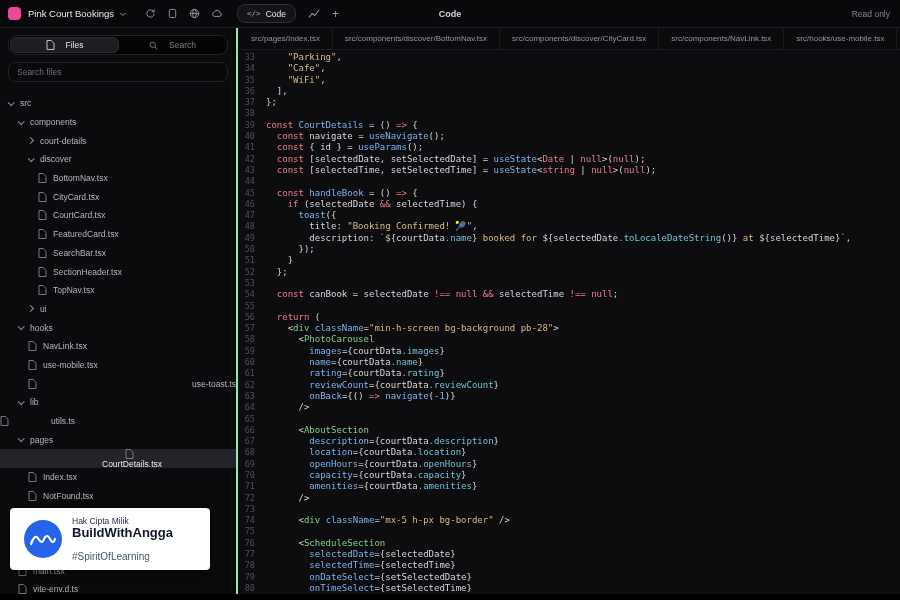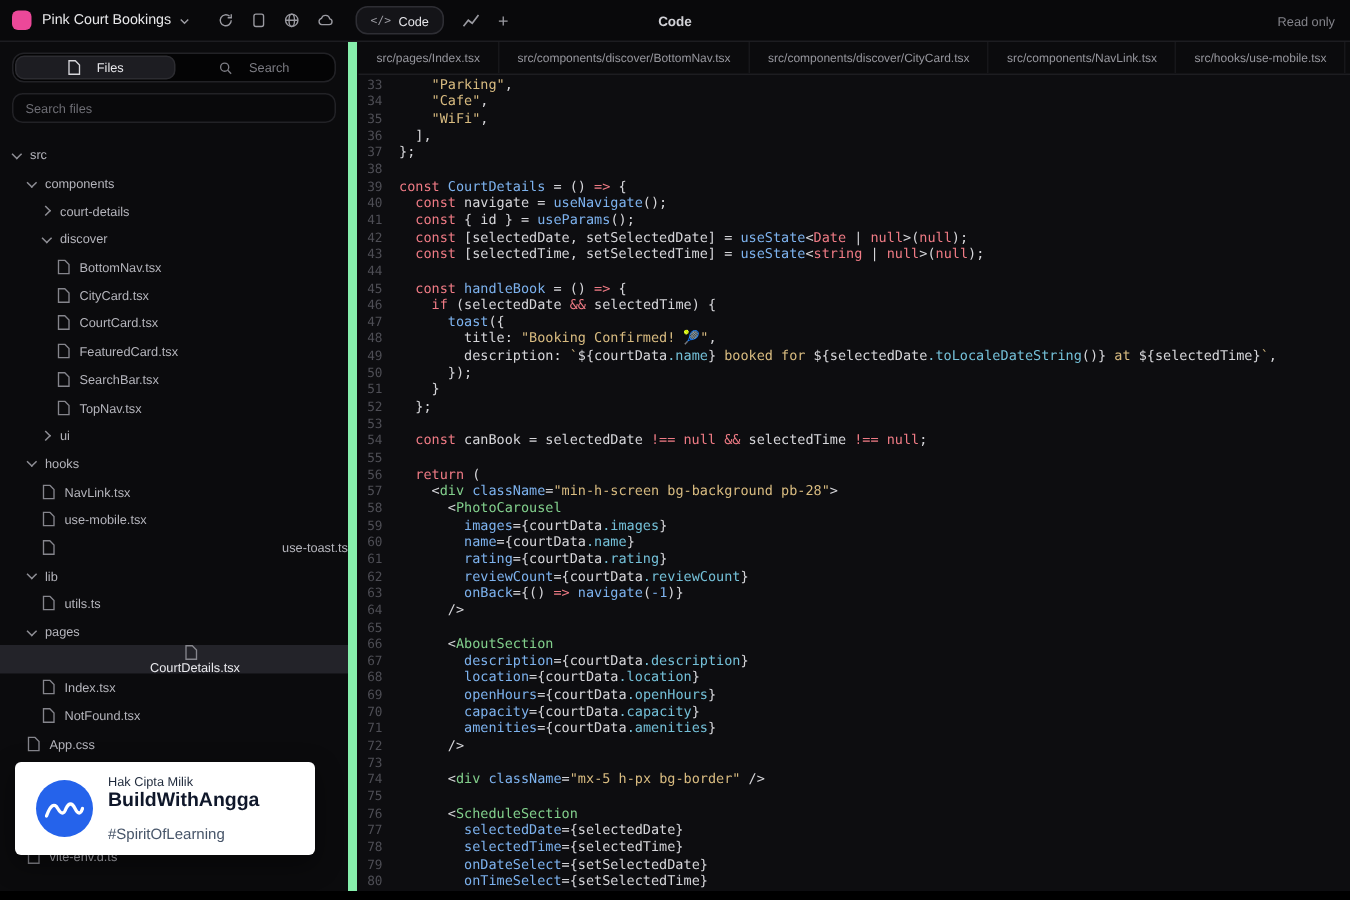--- a/index.html
+++ b/index.html
@@ -9,21 +9,21 @@
   .logo{width:13px;height:13px;border-radius:4px;background:#ec4899;margin-left:8px;flex:none;}
   .proj{color:#e8e8ea;font-size:9.5px;font-weight:500;margin-left:7px;white-space:nowrap;}
   .tb-ic{flex:none;margin-left:11px;display:flex;align-items:center;}
   .tb-ic svg{display:block;}
   .code-pill{margin-left:14px;display:flex;align-items:center;gap:5px;height:17px;padding:0 9px;border:1px solid #2e2e34;border-radius:8px;background:#141418;color:#e6e6ea;font-size:8.5px;font-weight:500;cursor:pointer;}
   .code-pill .pill-ic{color:#9a9aa1;font-size:7.5px;font-family:"DejaVu Sans Mono",monospace;}
   .plusbtn{color:#9a9aa1;font-size:12px;margin-left:12px;cursor:pointer;line-height:1;}
   .center-title{position:absolute;left:50%;transform:translateX(-50%);color:#d2d2d7;font-size:9px;font-weight:600;}
   .readonly{margin-left:auto;margin-right:10px;color:#84848b;font-size:8.5px;}
   
-  .sidebar{position:absolute;top:28px;left:0;width:238px;bottom:0;background:#0b0b0d;border-right:6px solid #86efac;box-sizing:border-box;}
+  .sidebar{position:absolute;top:28px;left:0;width:238px;bottom:0;background:#0b0b0d;border-right:2px solid #86efac;box-sizing:border-box;}
   .seg{position:absolute;top:7px;left:8px;right:8px;height:20px;background:#040405;border:1px solid #222226;border-radius:8px;display:flex;padding:1px;box-sizing:border-box;}
   .seg-btn{flex:1;display:flex;align-items:center;justify-content:center;gap:5px;font-size:8.5px;color:#7d7d84;border-radius:6px;cursor:pointer;}
   .seg-btn.active{background:#1d1d22;color:#e6e6ea;border:1px solid #2c2c31;}
   .searchbox{position:absolute;top:34px;left:8px;right:8px;height:20px;background:#09090b;border:1px solid #222226;border-radius:7px;color:#6e6e75;font-size:8.5px;padding:0 8px;box-sizing:border-box;outline:none;}
   .searchbox::placeholder{color:#6e6e75;}
   .tree{position:absolute;top:66px;left:0;right:0;}
   .trow{height:18.7px;display:flex;align-items:center;font-size:8.5px;color:#b5b5bc;cursor:pointer;box-sizing:border-box;white-space:nowrap;}
   .trow.sel{background:#232329;color:#eaeaee;flex-direction:column;}
   .chev{width:4px;height:4px;border-right:1.2px solid #8f8f96;border-bottom:1.2px solid #8f8f96;display:inline-block;flex:none;margin-right:7px;}
   .chev.open{transform:rotate(45deg) translateY(-1px);}
@@ -180,20 +180,28 @@
           </svg>
         </span>
         <span class="tlabel">SearchBar.tsx</span>
       </div>
       <div class="trow" style="padding-left: 38px;">
         <span class="ficon">
           <svg width="9" height="10" viewBox="0 0 9 10" fill="none">
             <path d="M1 .5h4.2L8 3.3V9.5H1z" stroke="#85858c" stroke-width=".9"></path>
           </svg>
         </span>
+        <span class="tlabel">SectionHeader.tsx</span>
+      </div>
+      <div class="trow" style="padding-left: 38px;">
+        <span class="ficon">
+          <svg width="9" height="10" viewBox="0 0 9 10" fill="none">
+            <path d="M1 .5h4.2L8 3.3V9.5H1z" stroke="#85858c" stroke-width=".9"></path>
+          </svg>
+        </span>
         <span class="tlabel">TopNav.tsx</span>
       </div>
       <div class="trow" style="padding-left: 28px;">
         <span class="chev closed"></span>
         <span class="tlabel">ui</span>
       </div>
       <div class="trow" style="padding-left: 18px;">
         <span class="chev open"></span>
         <span class="tlabel">hooks</span>
       </div>
@@ -218,21 +226,21 @@
           <svg width="9" height="10" viewBox="0 0 9 10" fill="none">
             <path d="M1 .5h4.2L8 3.3V9.5H1z" stroke="#85858c" stroke-width=".9"></path>
           </svg>
         </span>
         <span class="tlabel">use-toast.ts</span>
       </div>
       <div class="trow" style="padding-left: 18px;">
         <span class="chev open"></span>
         <span class="tlabel">lib</span>
       </div>
-      <div class="trow" style="padding-left: 28px;">
+      <div class="trow" style=" gap: 36px;">
         <span class="ficon">
           <svg width="9" height="10" viewBox="0 0 9 10" fill="none">
             <path d="M1 .5h4.2L8 3.3V9.5H1z" stroke="#85858c" stroke-width=".9"></path>
           </svg>
         </span>
         <span class="tlabel">utils.ts</span>
       </div>
       <div class="trow" style="padding-left: 18px;">
         <span class="chev open"></span>
         <span class="tlabel">pages</span>

